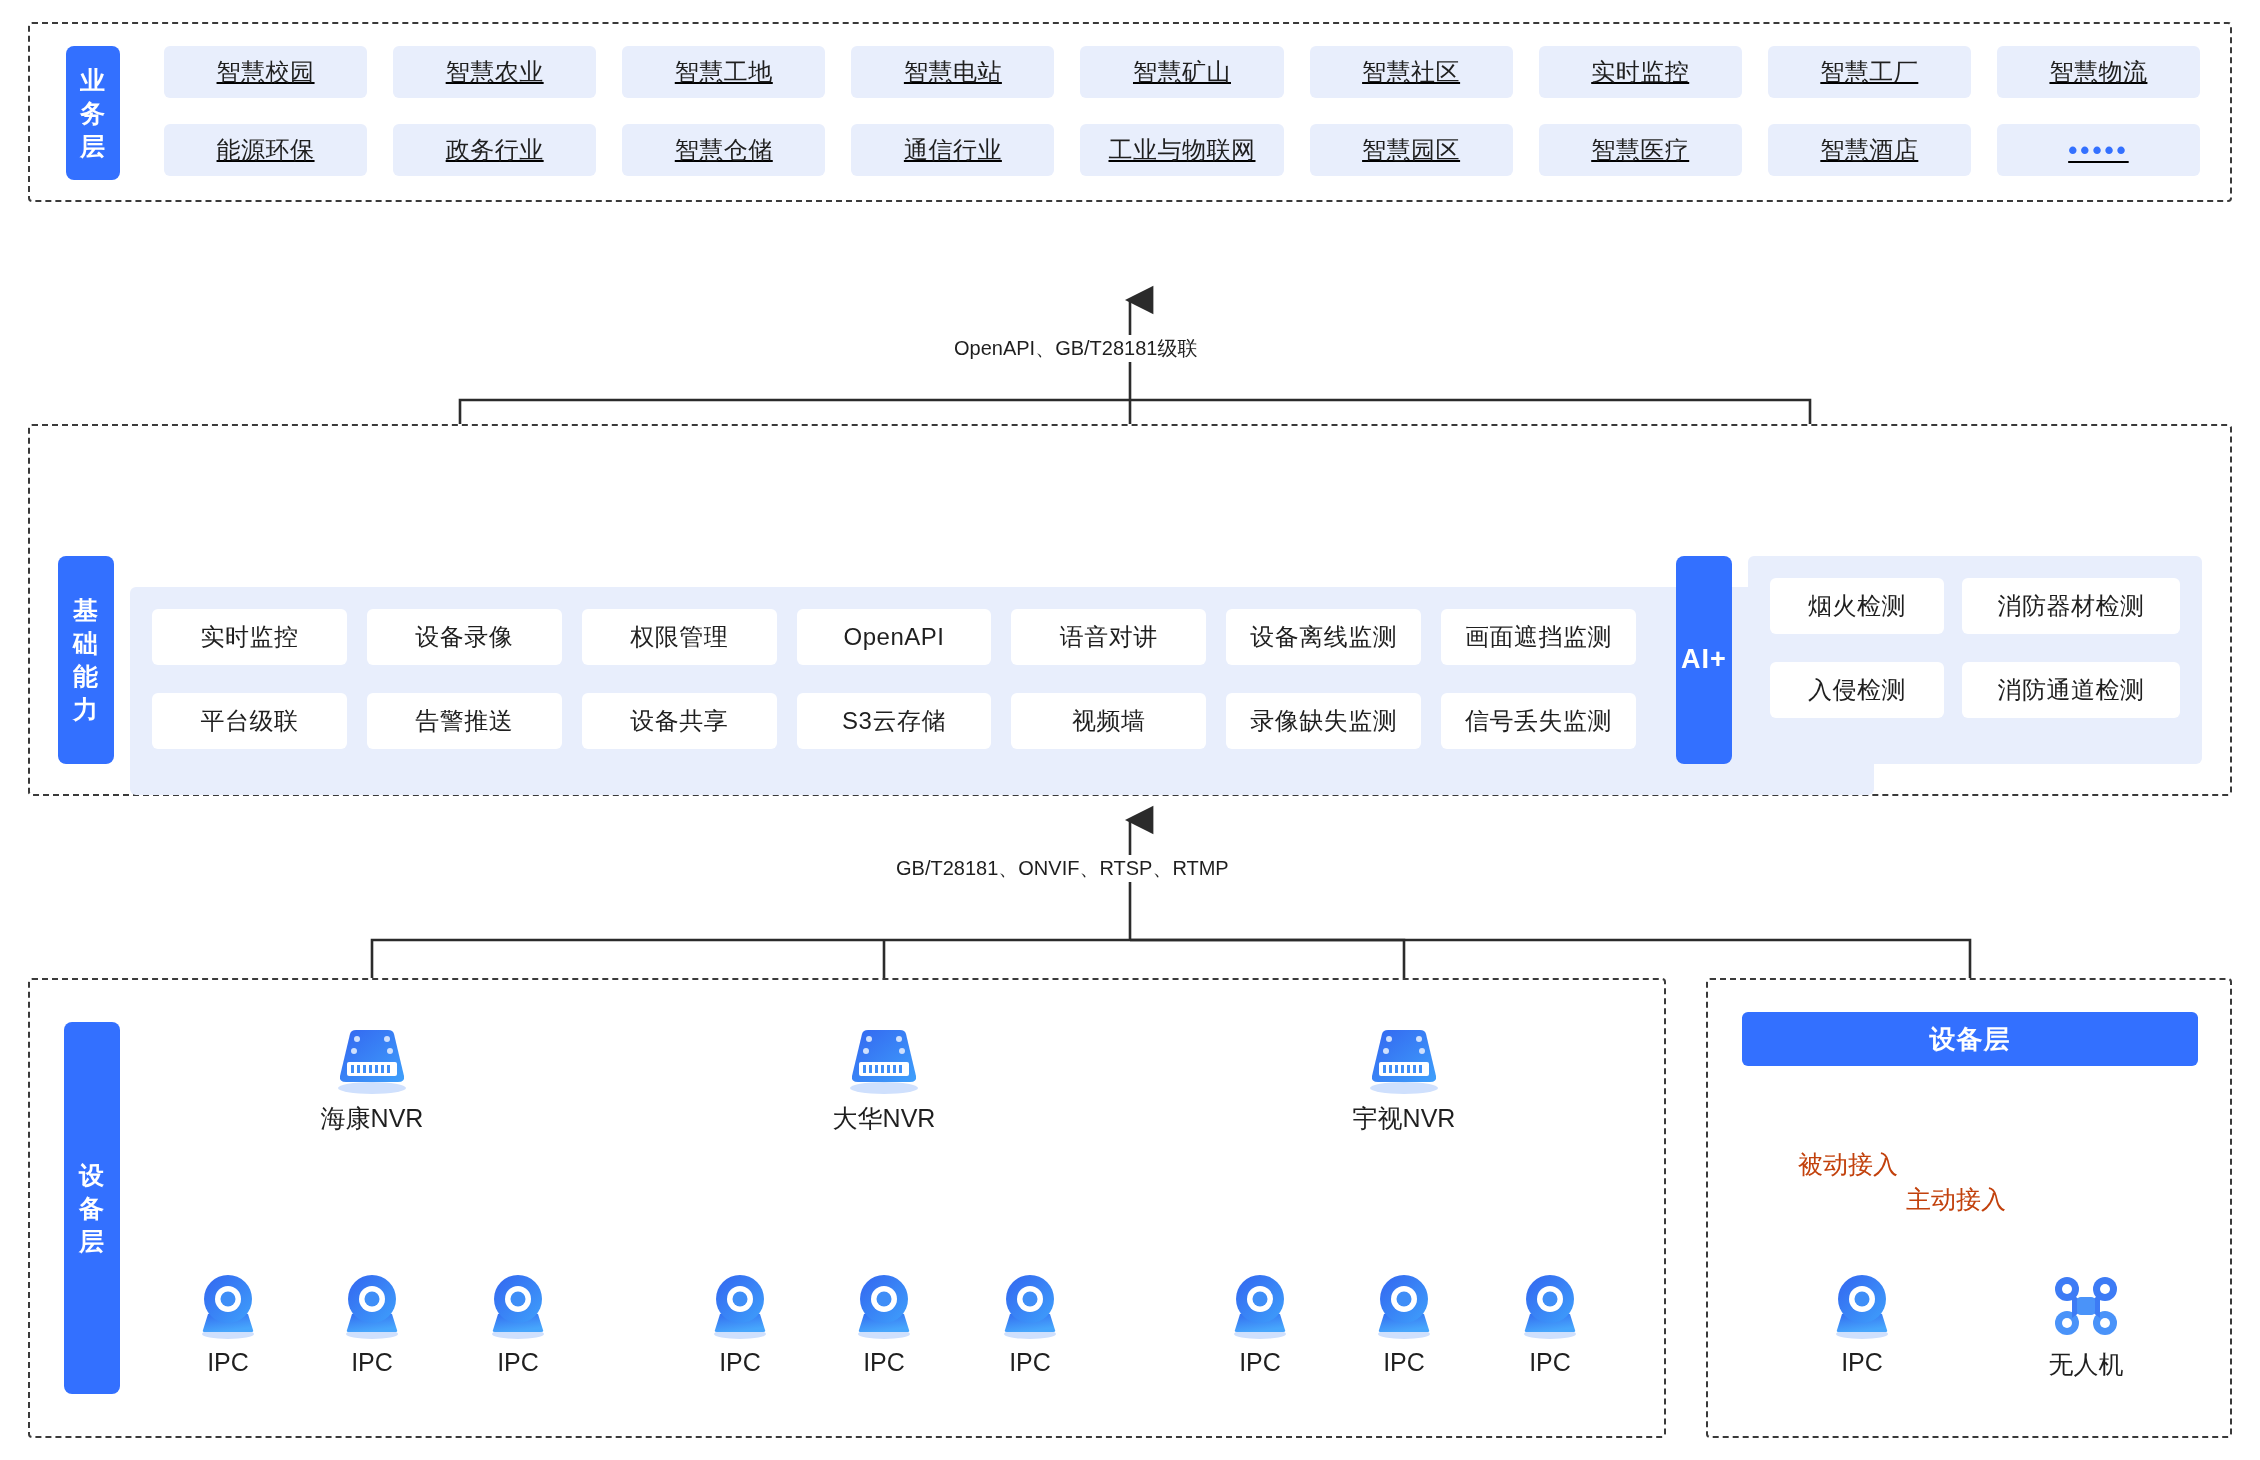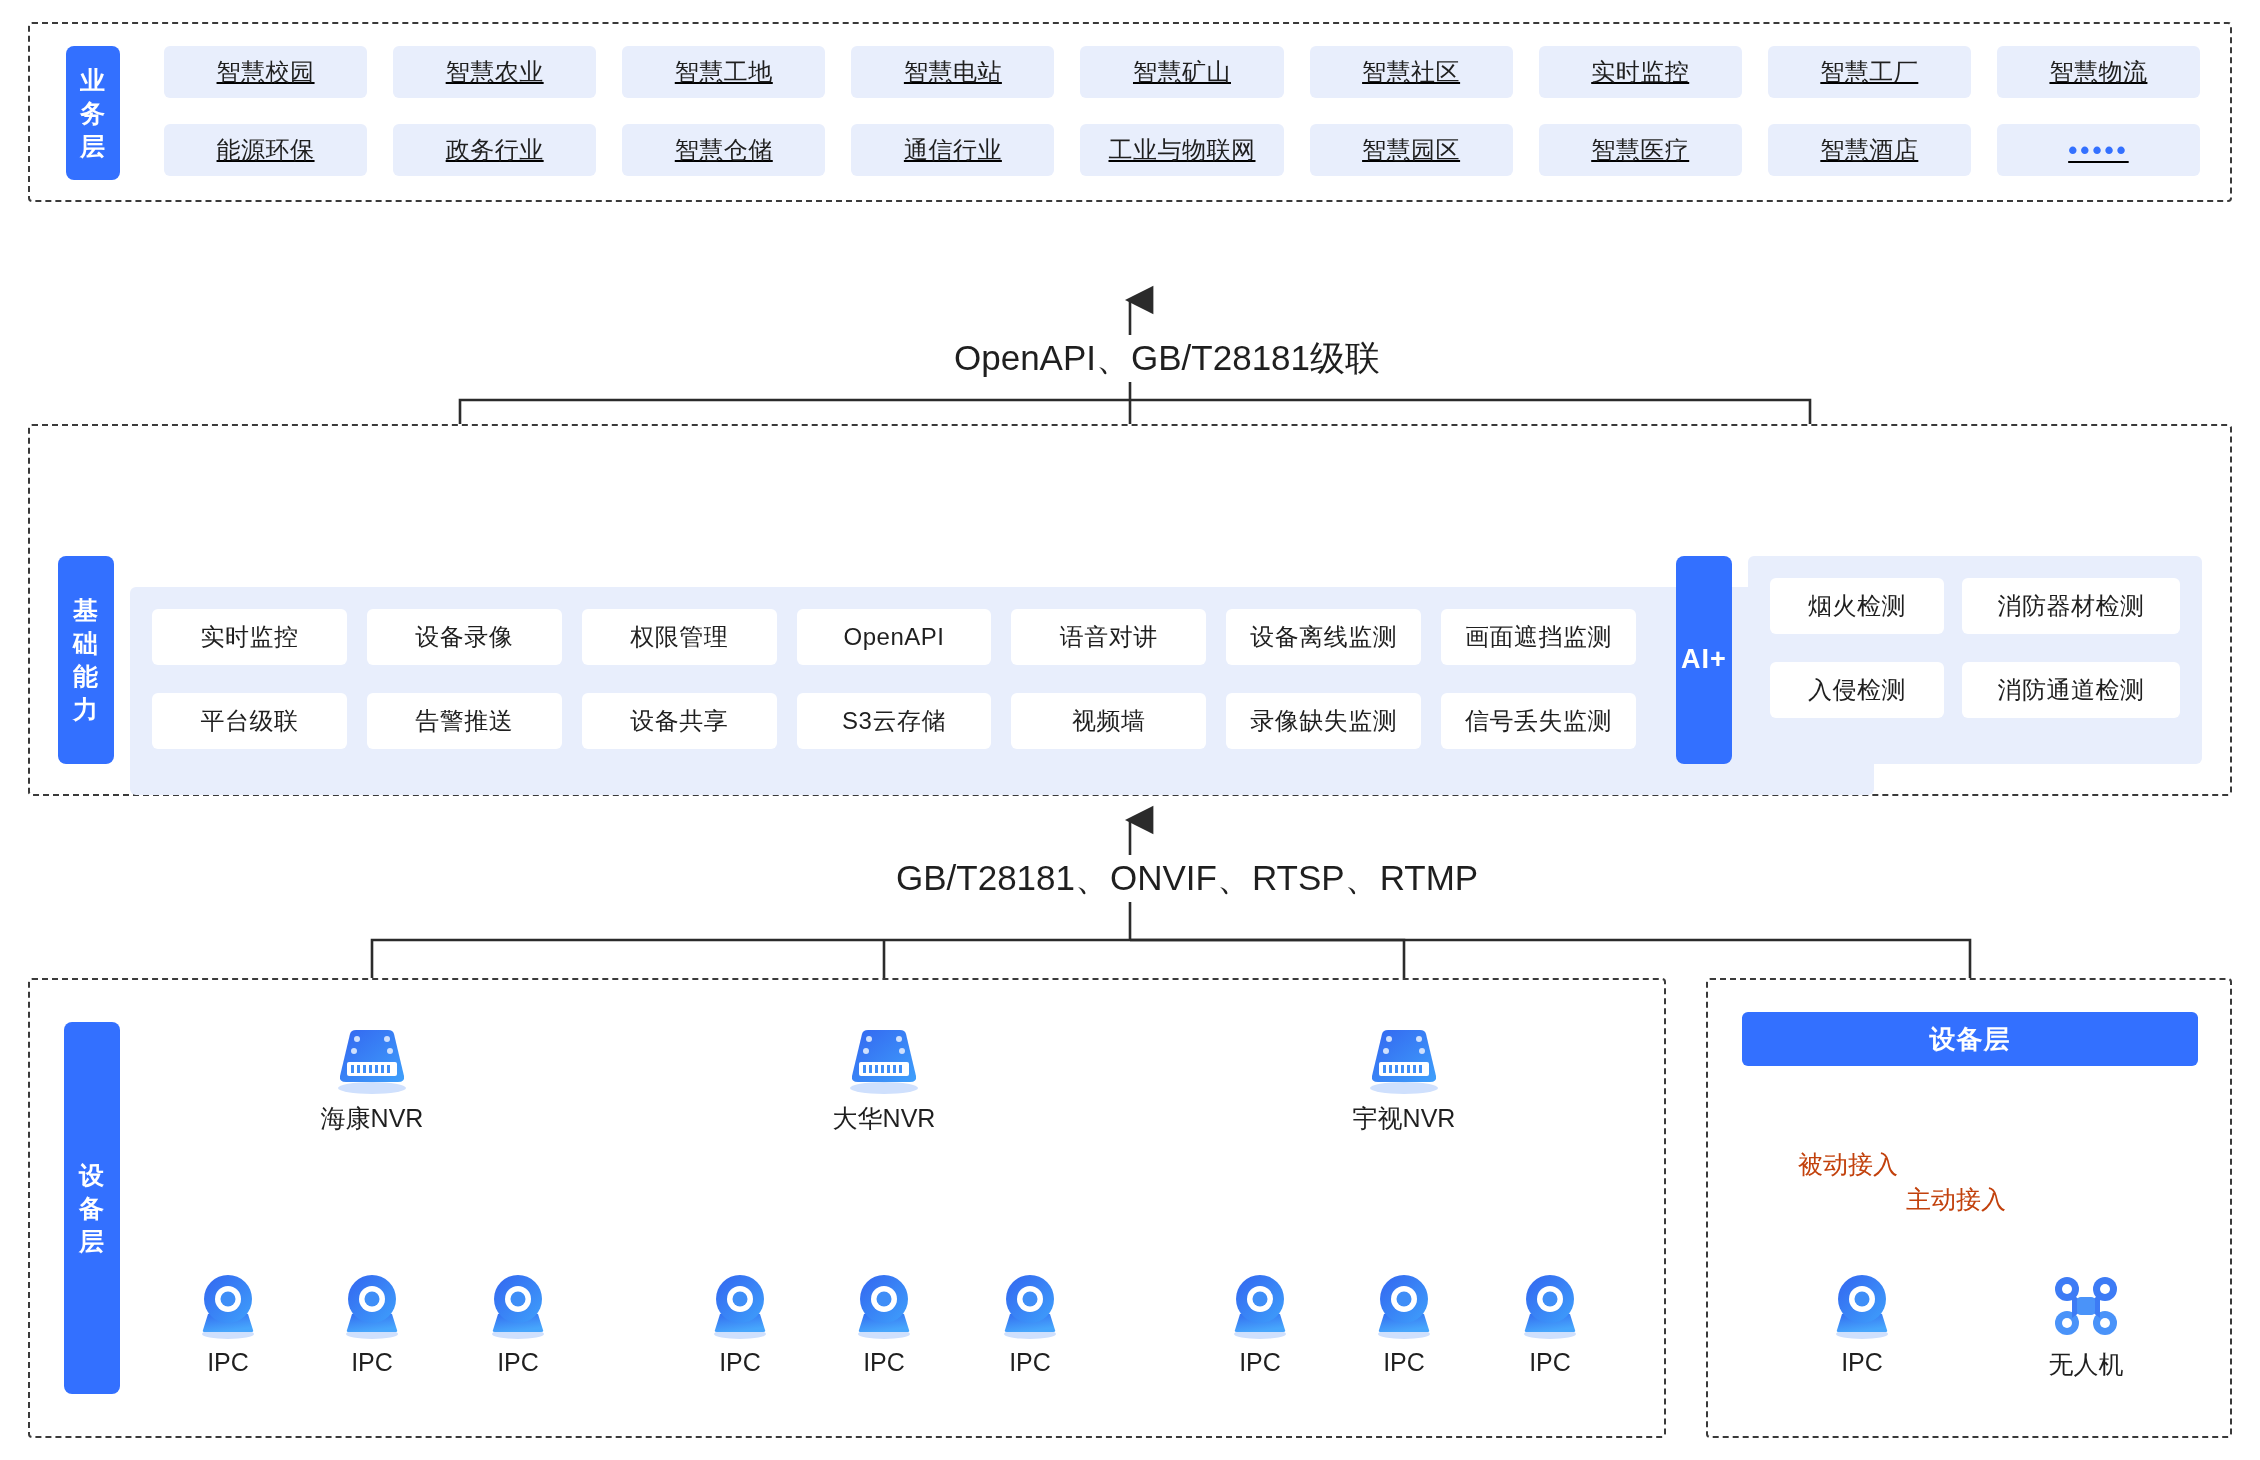--- a/index.html
+++ b/index.html
@@ -57,21 +57,21 @@
     display: flex; align-items: center; justify-content: center;
     font-size: 24px;
     color: #1f1f1f;
     letter-spacing: 0.5px;
   }
   .biz-tile.dots { color: #3370ff; font-size: 26px; letter-spacing: 3px; font-weight: 700; }
 
   
   .conn-label {
     position: absolute;
-    font-size: 35px;
+    font-size: 20px;
     color: #1f1f1f;
     white-space: nowrap;
     background: #fff;
     padding: 0 10px;
   }
 
   
   #gbs-box { left: 28px; top: 424px; width: 2204px; height: 372px; }
   #gbs-banner {
     position: absolute;

